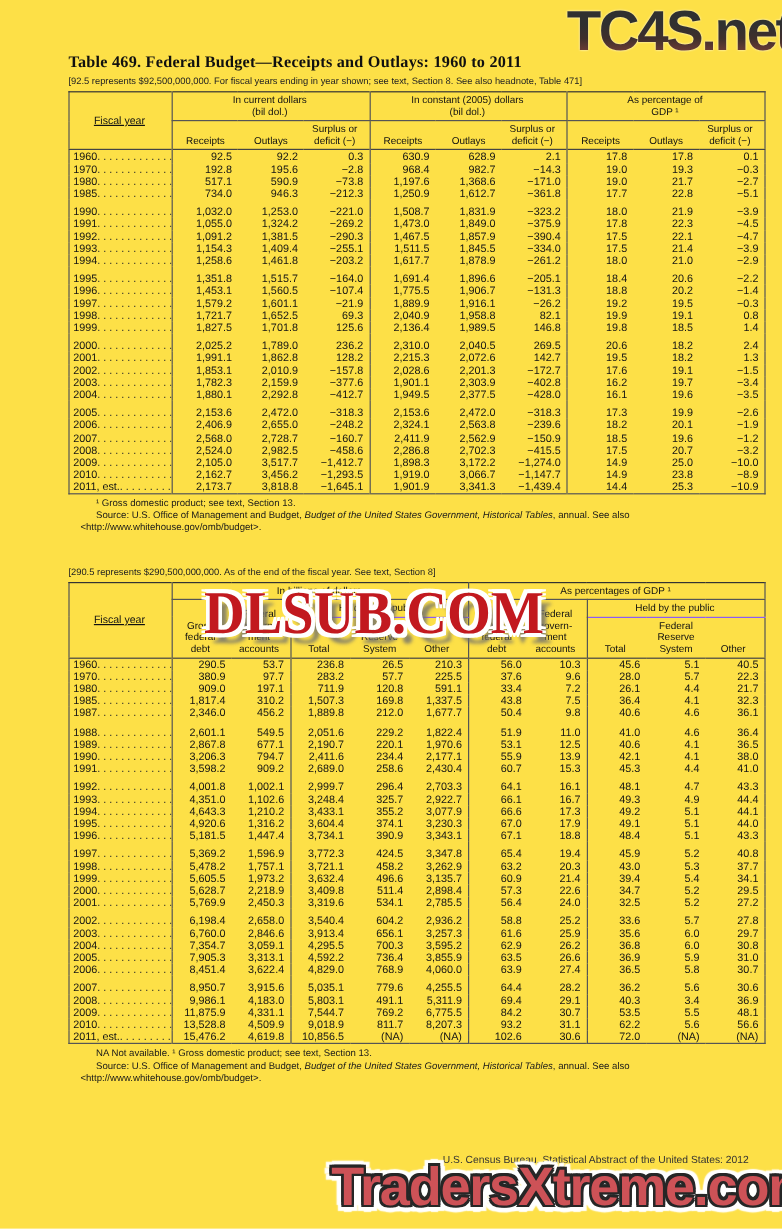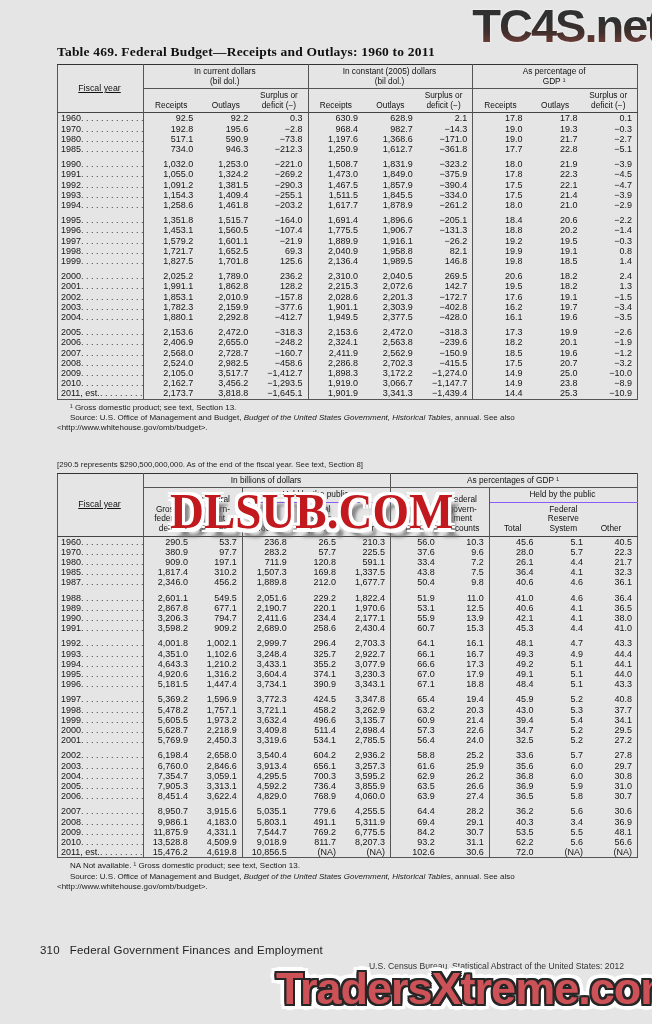--- a/index.html
+++ b/index.html
@@ -1,16 +1,16 @@
 <!DOCTYPE html>
 <html><head>
 <meta charset="utf-8">
 <style>
   html,body{margin:0;padding:0;background:#ffffff;}
-  .page{position:relative;width:652px;height:1024px;background:#e5e5e5;overflow:hidden;
+  .page{position:relative;width:652px;height:1024px;background:#fde047;overflow:hidden;
         font-family:"Liberation Sans",sans-serif;color:#1b1b1b;}
   .content{padding:44px 14px 0 57px;}
 
   .tbl-title{font-family:"Liberation Serif",serif;font-weight:bold;font-size:13.5px;
              letter-spacing:.2px;color:#101010;margin:0;}
   .headnote{font-size:7.8px;color:#222;margin:3px 0 0 0;}
 
   table{border-collapse:collapse;table-layout:fixed;width:581px;margin-top:4px;
         border:1px solid #555;border-top:1.5px solid #333;}
   col.fy-col{width:86px;}
@@ -29,21 +29,21 @@
   td.fy{text-align:left;padding:0 0 0 3px;overflow:hidden;}
   .fyw{display:flex;width:100%;}
   .fyw .yr{flex:none;}
   .fyw .dots{flex:1;overflow:hidden;white-space:nowrap;color:#2a2a2a;}
   tr.gap td{padding-top:5px;}
 
   .t469 td:nth-child(1),.t469 td:nth-child(4),.t469 td:nth-child(7){border-right:1px solid #555;}
   .t470 td:nth-child(1),.t470 td:nth-child(3),.t470 td:nth-child(6),
   .t470 td:nth-child(8){border-right:1px solid #555;}
 
-  .fn{font-size:8px;line-height:10.3px;margin:3px 0 0 0;text-indent:13px;color:#191919;}
+  .fn{font-size:8px;line-height:10.3px;margin:3px 0 0 10px;text-indent:13px;color:#191919;}
   .fn.src{margin-top:0;}
   .fn i{font-style:italic;}
 
   .section2{margin-top:26px;}
 
   .footer-line{position:absolute;left:40px;top:944px;font-size:11.5px;color:#222;
                letter-spacing:.2px;}
   .footer-line .pgnum{margin-right:10px;}
   .census-line{position:absolute;right:28px;top:961px;font-size:8.6px;color:#333;}
 
@@ -69,20 +69,21 @@
             -6px 0 1px #fff, 6px 0 1px #fff, 0 -6px 1px #fff, 0 6px 1px #fff;}
 </style>
 </head>
 <body>
 
 <div class="page">
   <div class="content">
 
     <section>
       <h1 class="tbl-title">Table 469. Federal Budget—Receipts and Outlays: 1960 to 2011</h1>
+      <p class="headnote">[92.5 represents $92,500,000,000. For fiscal years ending in year shown; see text, Section 8. See also headnote, Table 471]</p>
 
       <table class="t469">
         <colgroup>
           <col class="fy-col">
             <col>
             <col>
             <col>
             <col>
             <col>
             <col>
@@ -1143,21 +1144,18 @@
               <td class="num">(NA)</td>
             </tr>
           </tbody>
       </table>
 
       <p class="fn">NA Not available. ¹ Gross domestic product; see text, Section 13.</p>
       <p class="fn src"><span>Source: U.S. Office of Management and Budget, </span><i>Budget of the United States Government, Historical Tables</i><span>, annual. See also &lt;http://www.whitehouse.gov/omb/budget&gt;.</span></p>
     </section>
   </div>
 
-  <div class="footer-line">
-    <span class="pgnum">310</span><span>Federal Government Finances and Employment</span>
-  </div>
   <div class="census-line">U.S. Census Bureau, Statistical Abstract of the United States: 2012</div>
 
   <div class="wm wm-top">TC4S.net</div>
   <div class="wm wm-mid">DLSUB.COM</div>
   <div class="wm wm-bot">TradersXtreme.com</div>
 </div>
 
 </body></html>

